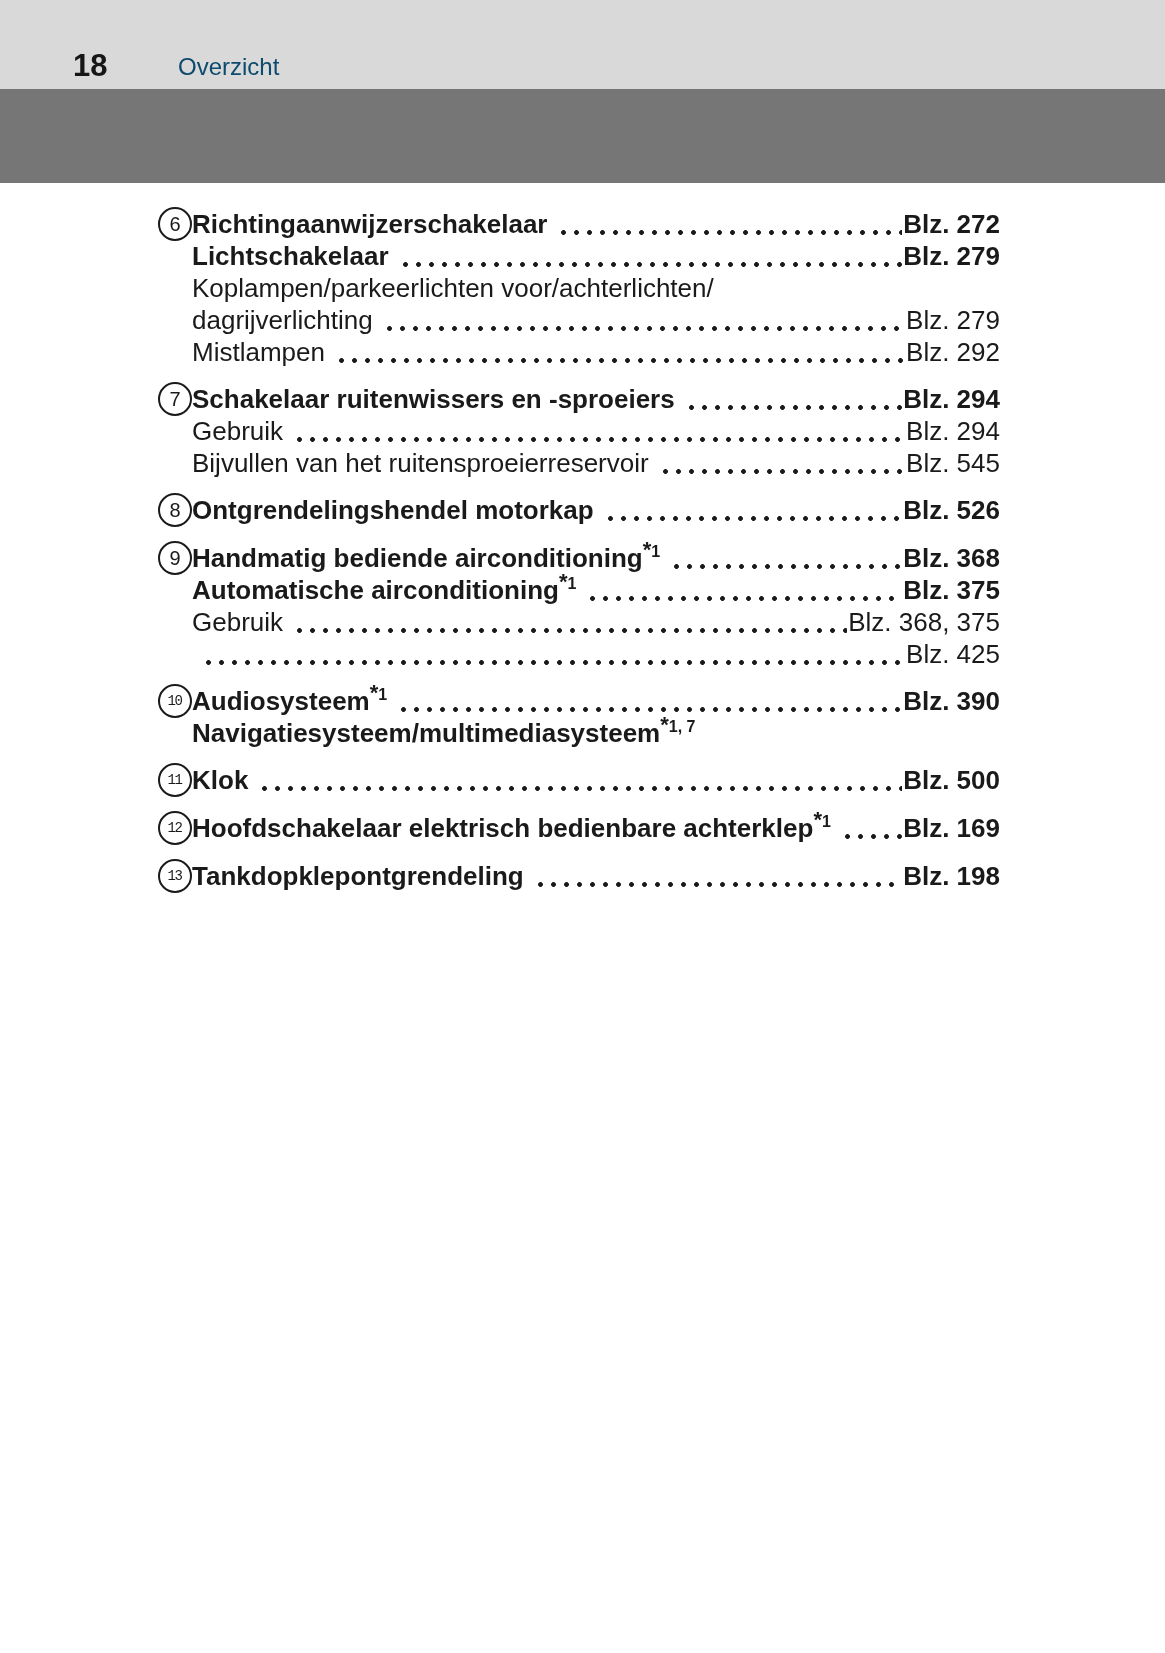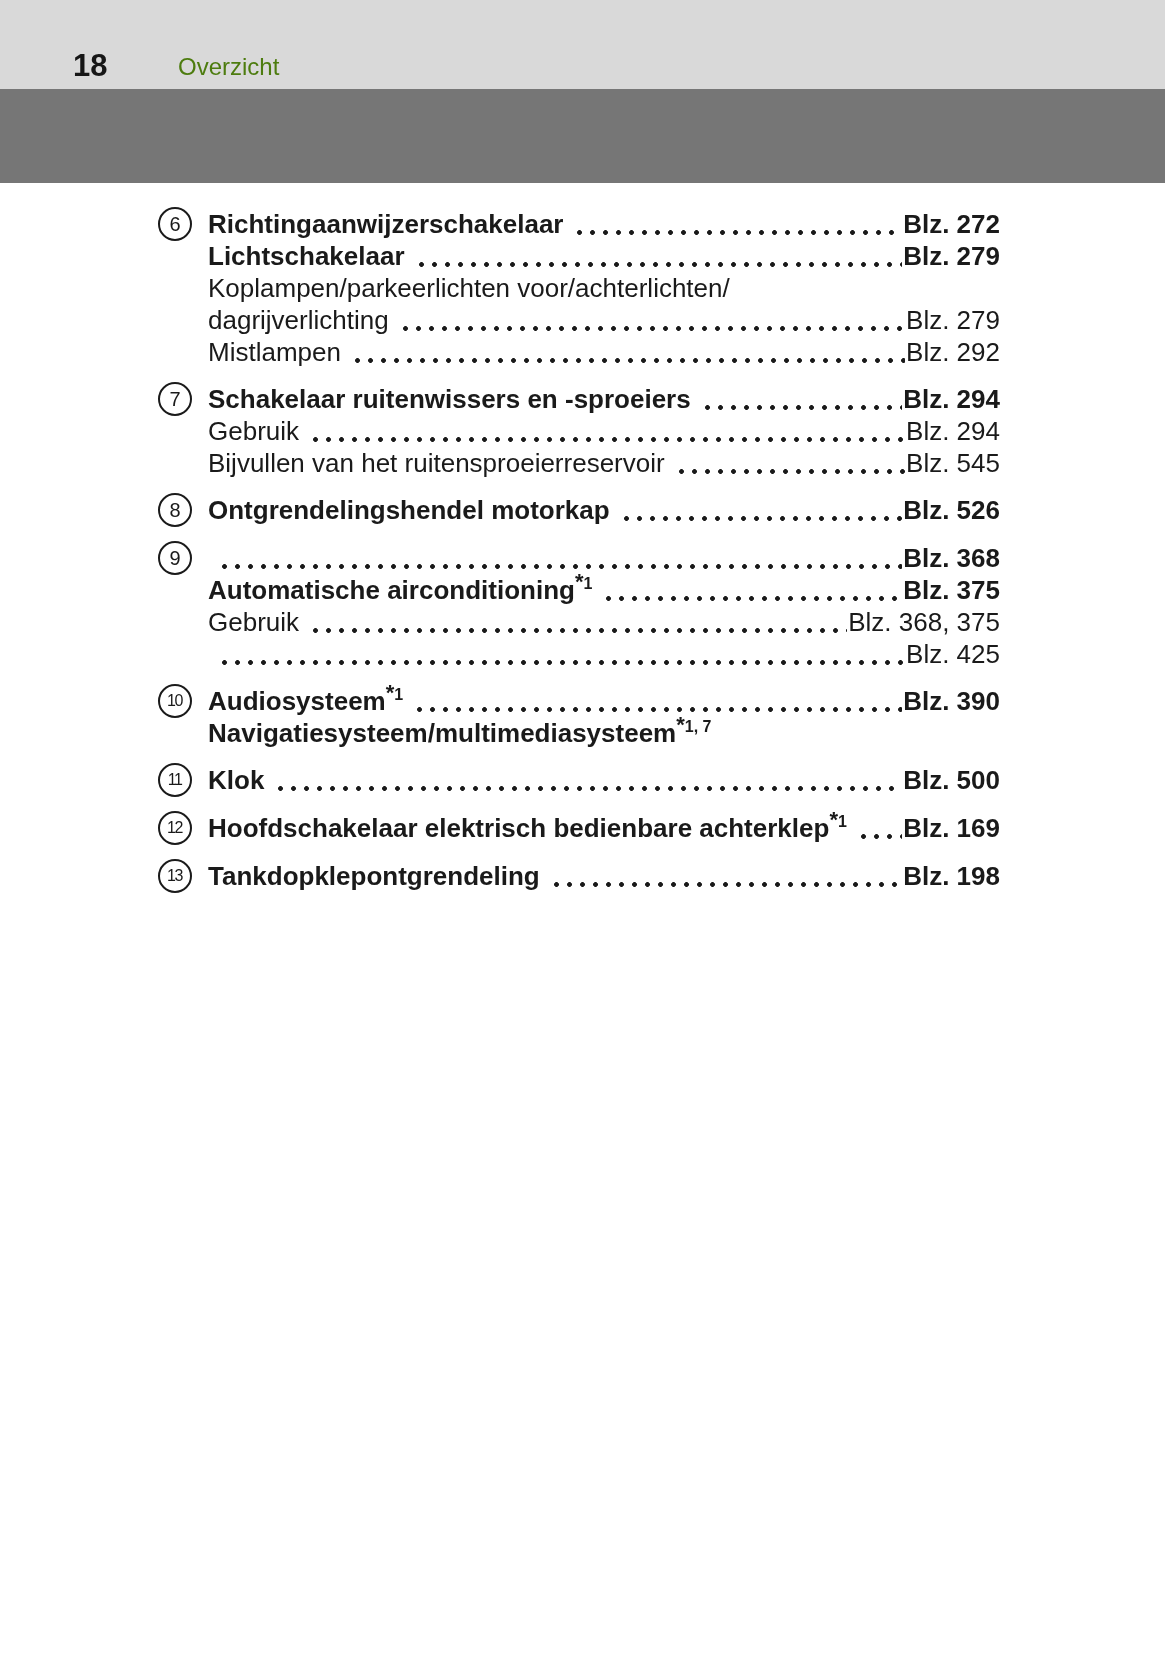--- a/index.html
+++ b/index.html
@@ -16,43 +16,43 @@
   .topbar {
     position: absolute; left: 0; top: 0; width: 100%; height: 92px;
     background: var(--bar, #d9d9d9);
   }
   .pagenum {
     position: absolute; left: 73px; bottom: 11px;
     font-size: 31px; font-weight: bold; line-height: 1; color: #161616;
   }
   .sectitle {
     position: absolute; left: 178px; bottom: 13px;
-    font-size: 24px; line-height: 1; color: #4d7c0f;
+    font-size: 24px; line-height: 1; color: #0c4a6e;
   }
 
   
   .band {
     position: absolute; left: 0; top: 89px; width: 100%; height: 94px;
     background: var(--band, #767676);
   }
 
   
   .toc { position: absolute; left: 158px; top: 208px; width: 842px; }
 
   .entry { display: flex; align-items: flex-start; margin-bottom: 15px; }
   .badge {
     box-sizing: border-box;
     flex: 0 0 34px; width: 34px; height: 34px;
     border: 2px solid #1a1a1a; border-radius: 50%;
     margin-top: -1px;
     display: flex; align-items: center; justify-content: center;
     font-size: 20px; line-height: 1; color: #1a1a1a;
   }
-  .badge.two { font-size: 16px; letter-spacing: -1.5px; padding-right: 1px; }
-  .lines { flex: 1 1 auto; margin-left: 16px; min-width: 0; }
+  .badge.two { font-size: 14px; letter-spacing: -1.5px; padding-right: 1px; font-family: Liberation Mono, monospace; }
+  .lines { flex: 1 1 auto; margin-left: 0; min-width: 0; }
 
   .line {
     display: flex; align-items: stretch;
     font-size: 26px; line-height: 32px; white-space: pre; color: #1a1a1a;
   }
   .t { flex: 0 0 auto; }
   .b { font-weight: bold; }
   .pg { flex: 0 0 auto; text-align: center; }
 
   .leader {
@@ -138,20 +138,21 @@
     <span class="t b">Ontgrendelingshendel motorkap</span>
     <span class="leader"></span>
     <span class="pg b">Blz. 526</span>
   </div>
         </div>
   </section>
       <section class="entry">
     <span class="badge">9</span>
     <div class="lines">
           <div class="line">
+    <span class="t b">Handmatig bediende airconditioning<span class="sup"><span class="star">*</span><span class="d">1</span></span></span>
     <span class="leader"></span>
     <span class="pg b">Blz. 368</span>
   </div>
           <div class="line">
     <span class="t b">Automatische airconditioning<span class="sup"><span class="star">*</span><span class="d">1</span></span></span>
     <span class="leader"></span>
     <span class="pg b">Blz. 375</span>
   </div>
           <div class="line">
     <span class="t">Gebruik</span>

